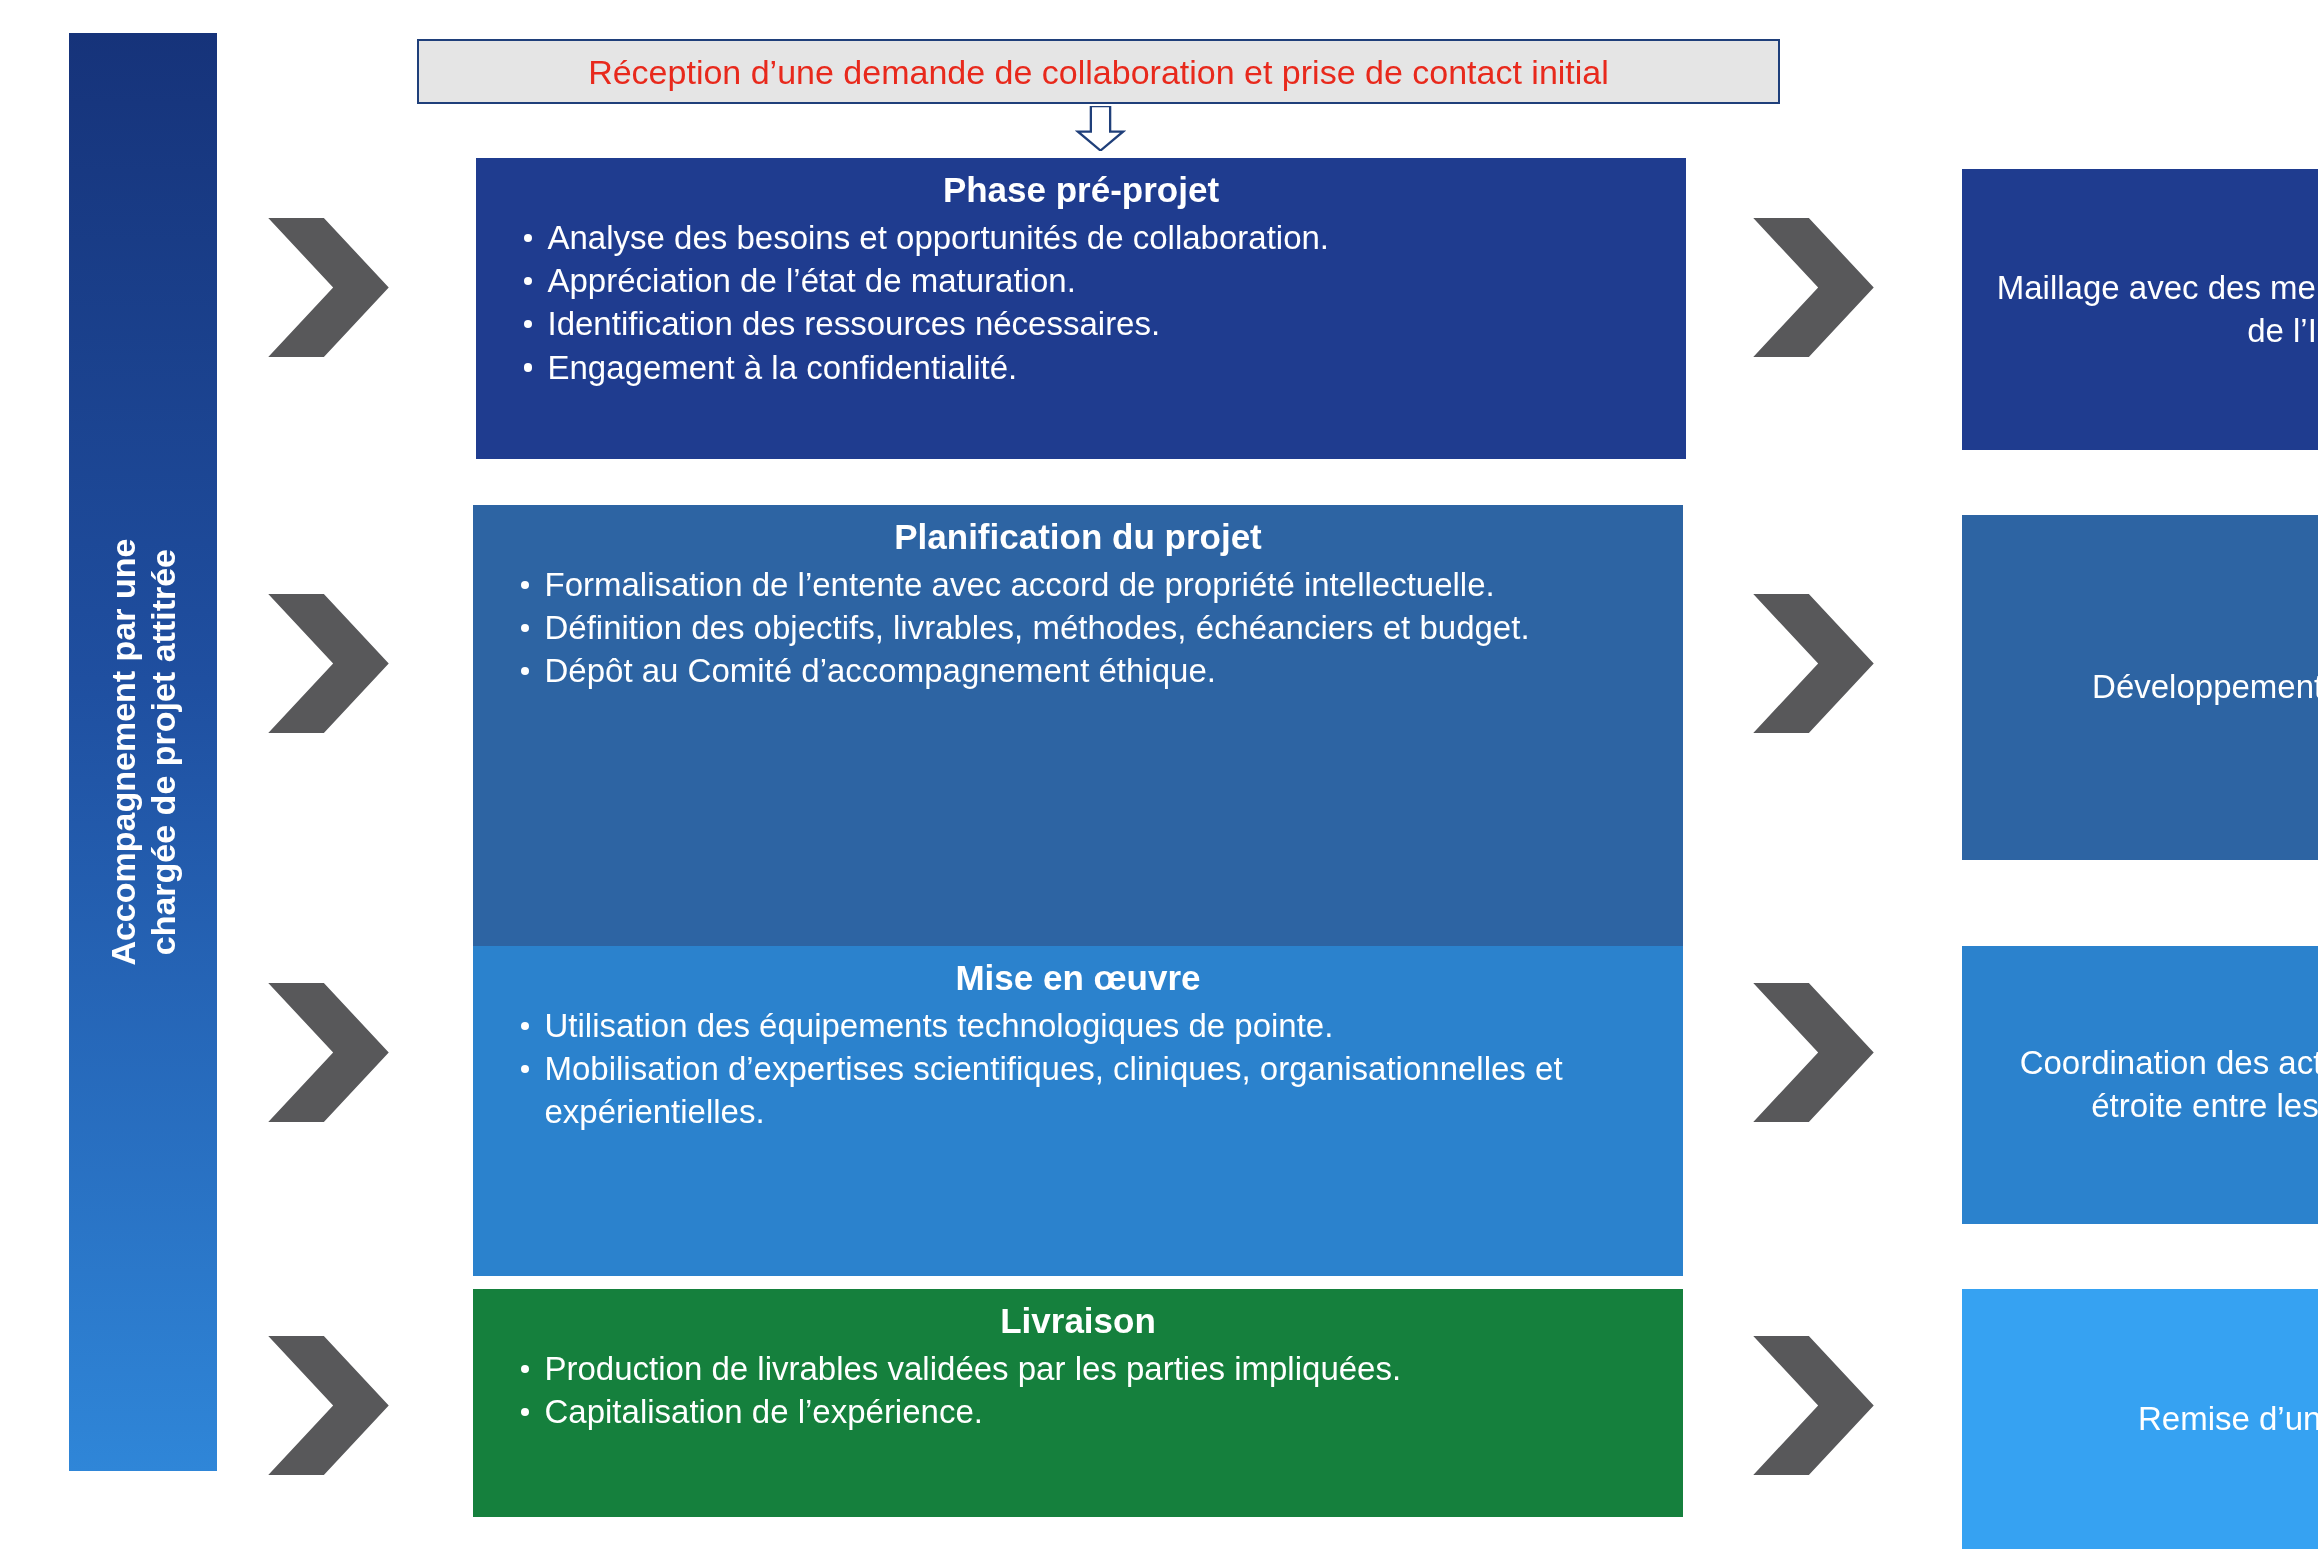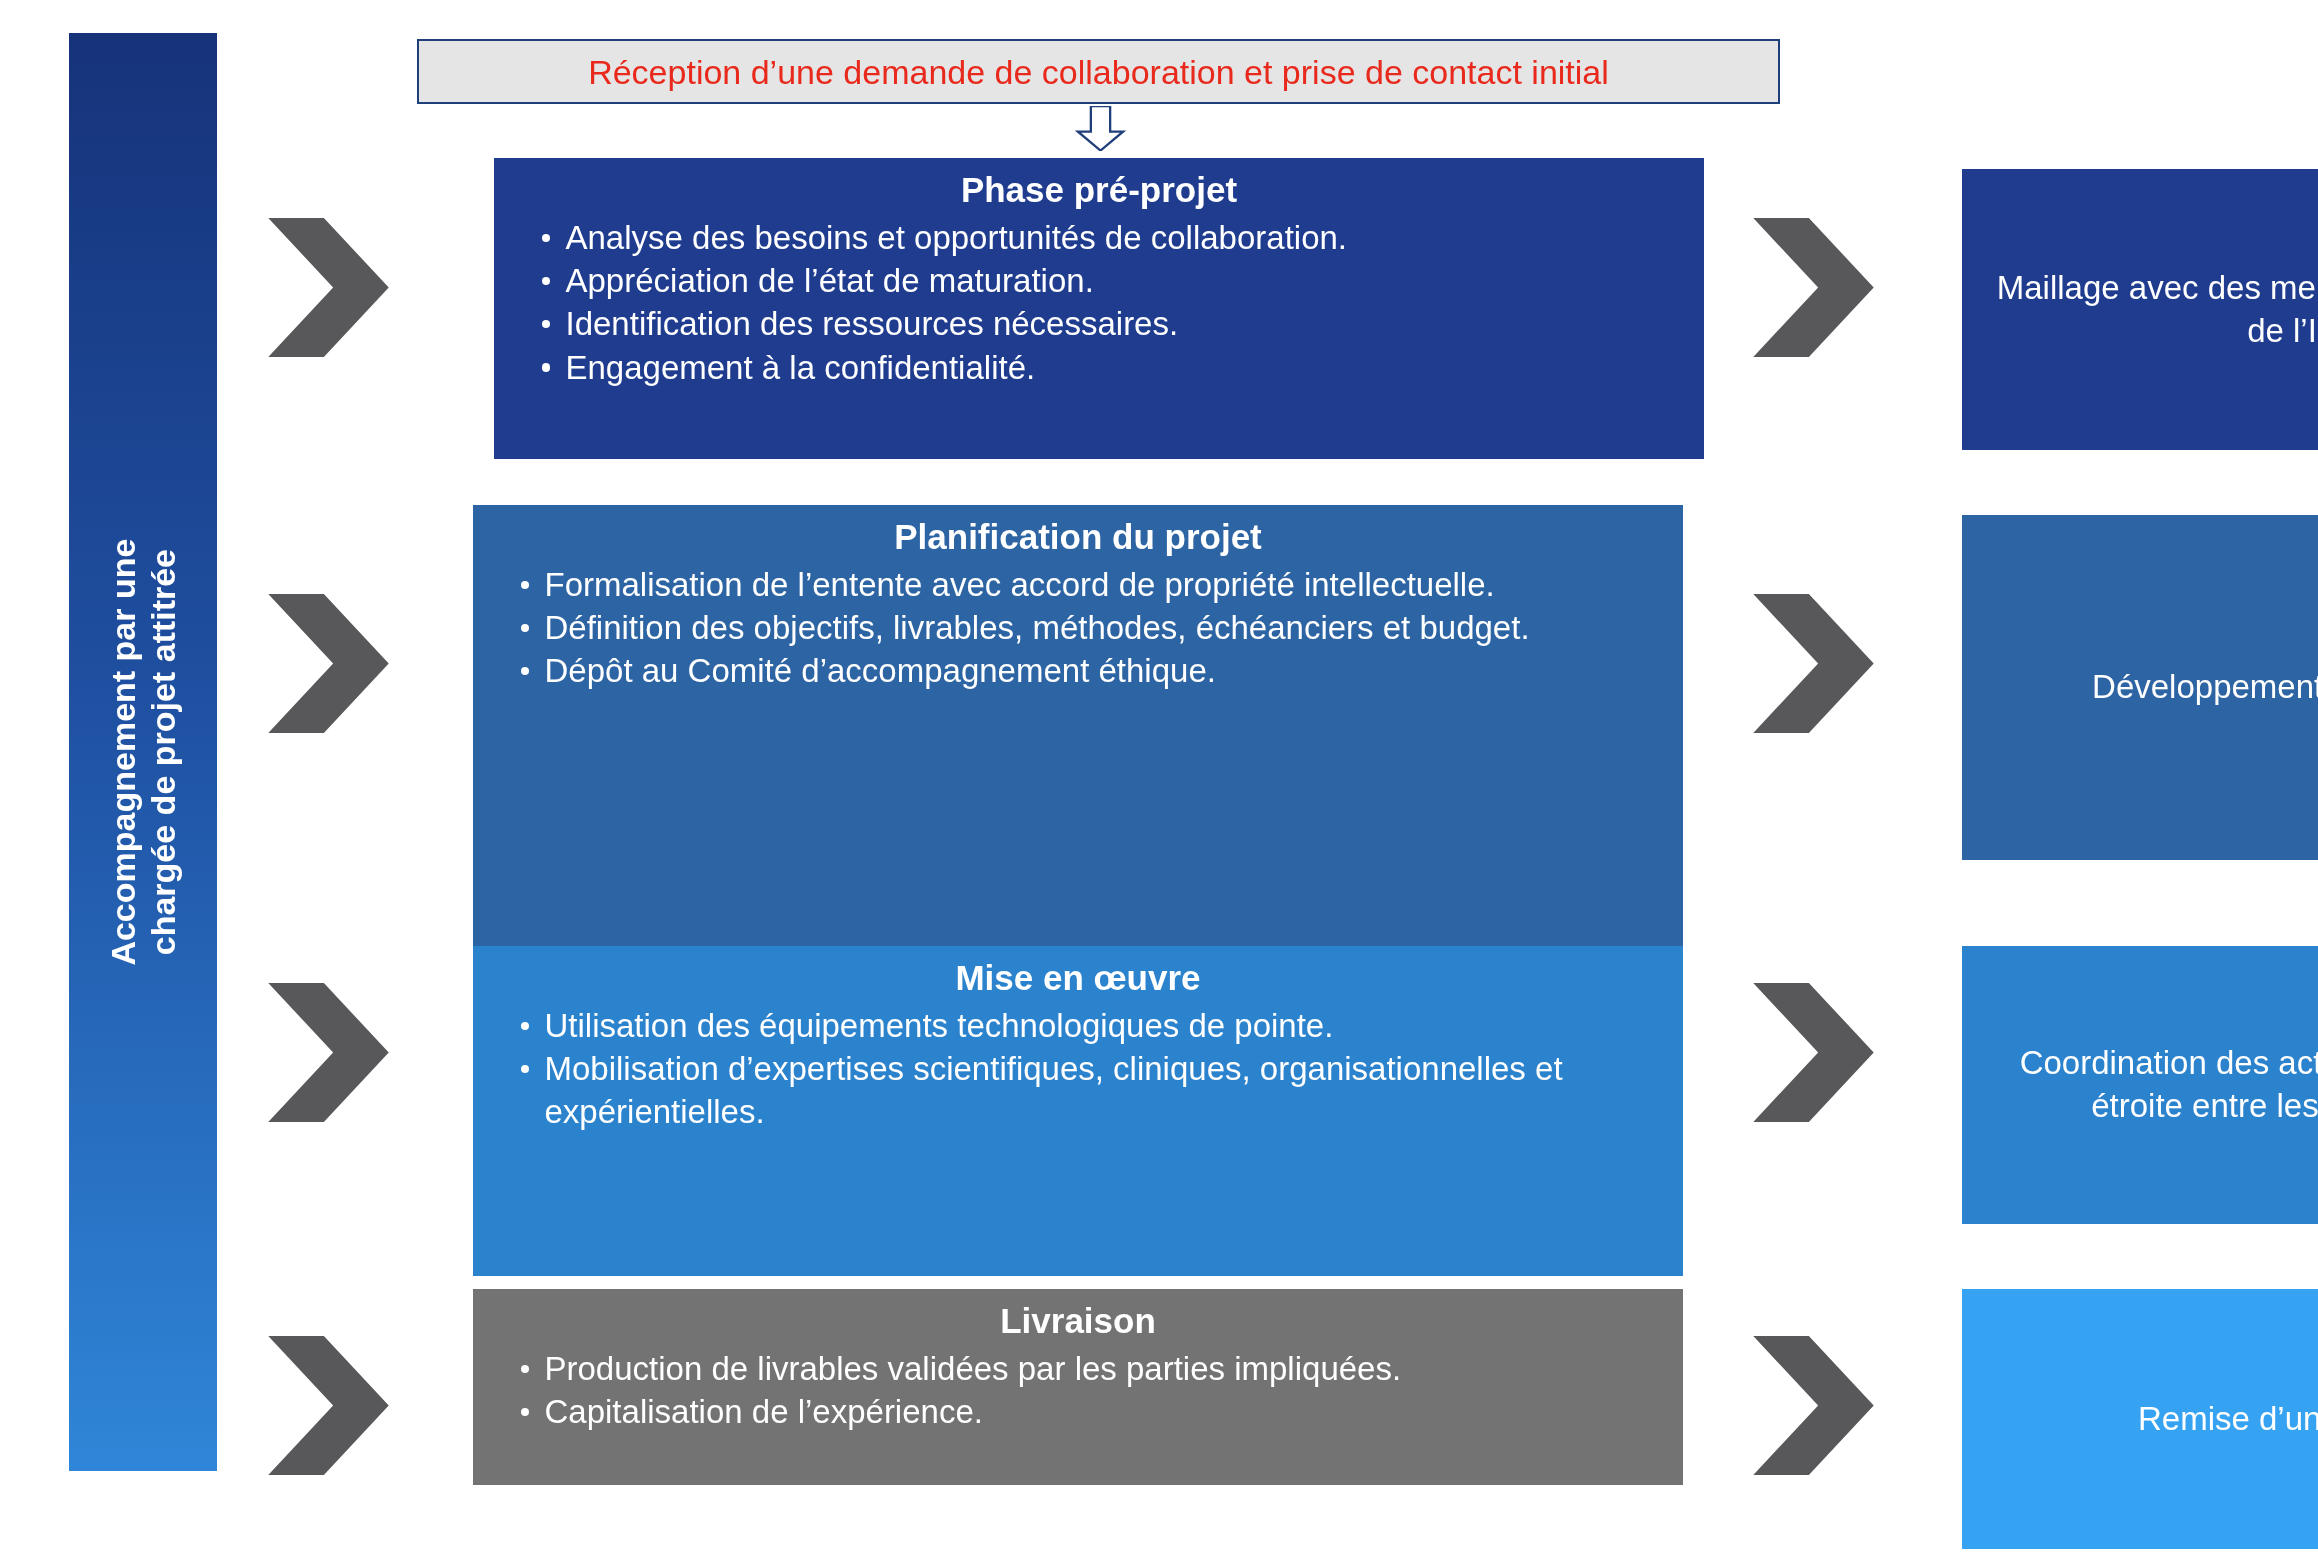--- a/index.html
+++ b/index.html
@@ -149,21 +149,21 @@
   </div>
 
   <svg class="callout-arrow" viewBox="0 0 110 98">
     <polygon points="34,0 76,0 76,56 104,56 55,97 6,56 34,56" fill="#ffffff" stroke="#1f3f7a" stroke-width="5"></polygon>
   </svg>
 
   <svg class="chev" style="left:268px; top:218px;" viewBox="0 0 260 300">
     <polygon points="0,0 140,150 0,300 120,300 260,150 120,0" fill="#58585a"></polygon>
   </svg>
 
-  <div class="box" style="left:494px; top:158px; width:1210px; height:301px; background:#1f3c8f;">
+  <div class="box" style="left:476px; top:158px; width:1210px; height:301px; background:#1f3c8f;">
     <div class="box-title">Phase pré-projet</div>
     <ul>
       <li>Analyse des besoins et opportunités de collaboration.</li>
       <li>Appréciation de l’état de maturation.</li>
       <li>Identification des ressources nécessaires.</li>
       <li>Engagement à la confidentialité.</li>
     </ul>
   </div>
 
   <svg class="chev" style="left:1753px; top:218px;" viewBox="0 0 260 300">
@@ -212,21 +212,21 @@
   </svg>
 
   <div class="rbox" style="left:1962px; top:946px; width:761px; height:278px; background:#2b82cd;">
     <span class="rbox-text">Coordination des activités et communication étroite entre les parties impliquées</span>
   </div>
 
   <svg class="chev" style="left:268px; top:1336px;" viewBox="0 0 260 300">
     <polygon points="0,0 140,150 0,300 120,300 260,150 120,0" fill="#58585a"></polygon>
   </svg>
 
-  <div class="box" style="left:473px; top:1289px; width:1210px; height:196px; background:#737373;">
+  <div class="box" style="left:473px; top:1289px; width:1210px; height:228px; background:#15803d;">
     <div class="box-title">Livraison</div>
     <ul>
       <li>Production de livrables validées par les parties impliquées.</li>
       <li>Capitalisation de l’expérience.</li>
     </ul>
   </div>
 
   <svg class="chev" style="left:1753px; top:1336px;" viewBox="0 0 260 300">
     <polygon points="0,0 140,150 0,300 120,300 260,150 120,0" fill="#58585a"></polygon>
   </svg>

